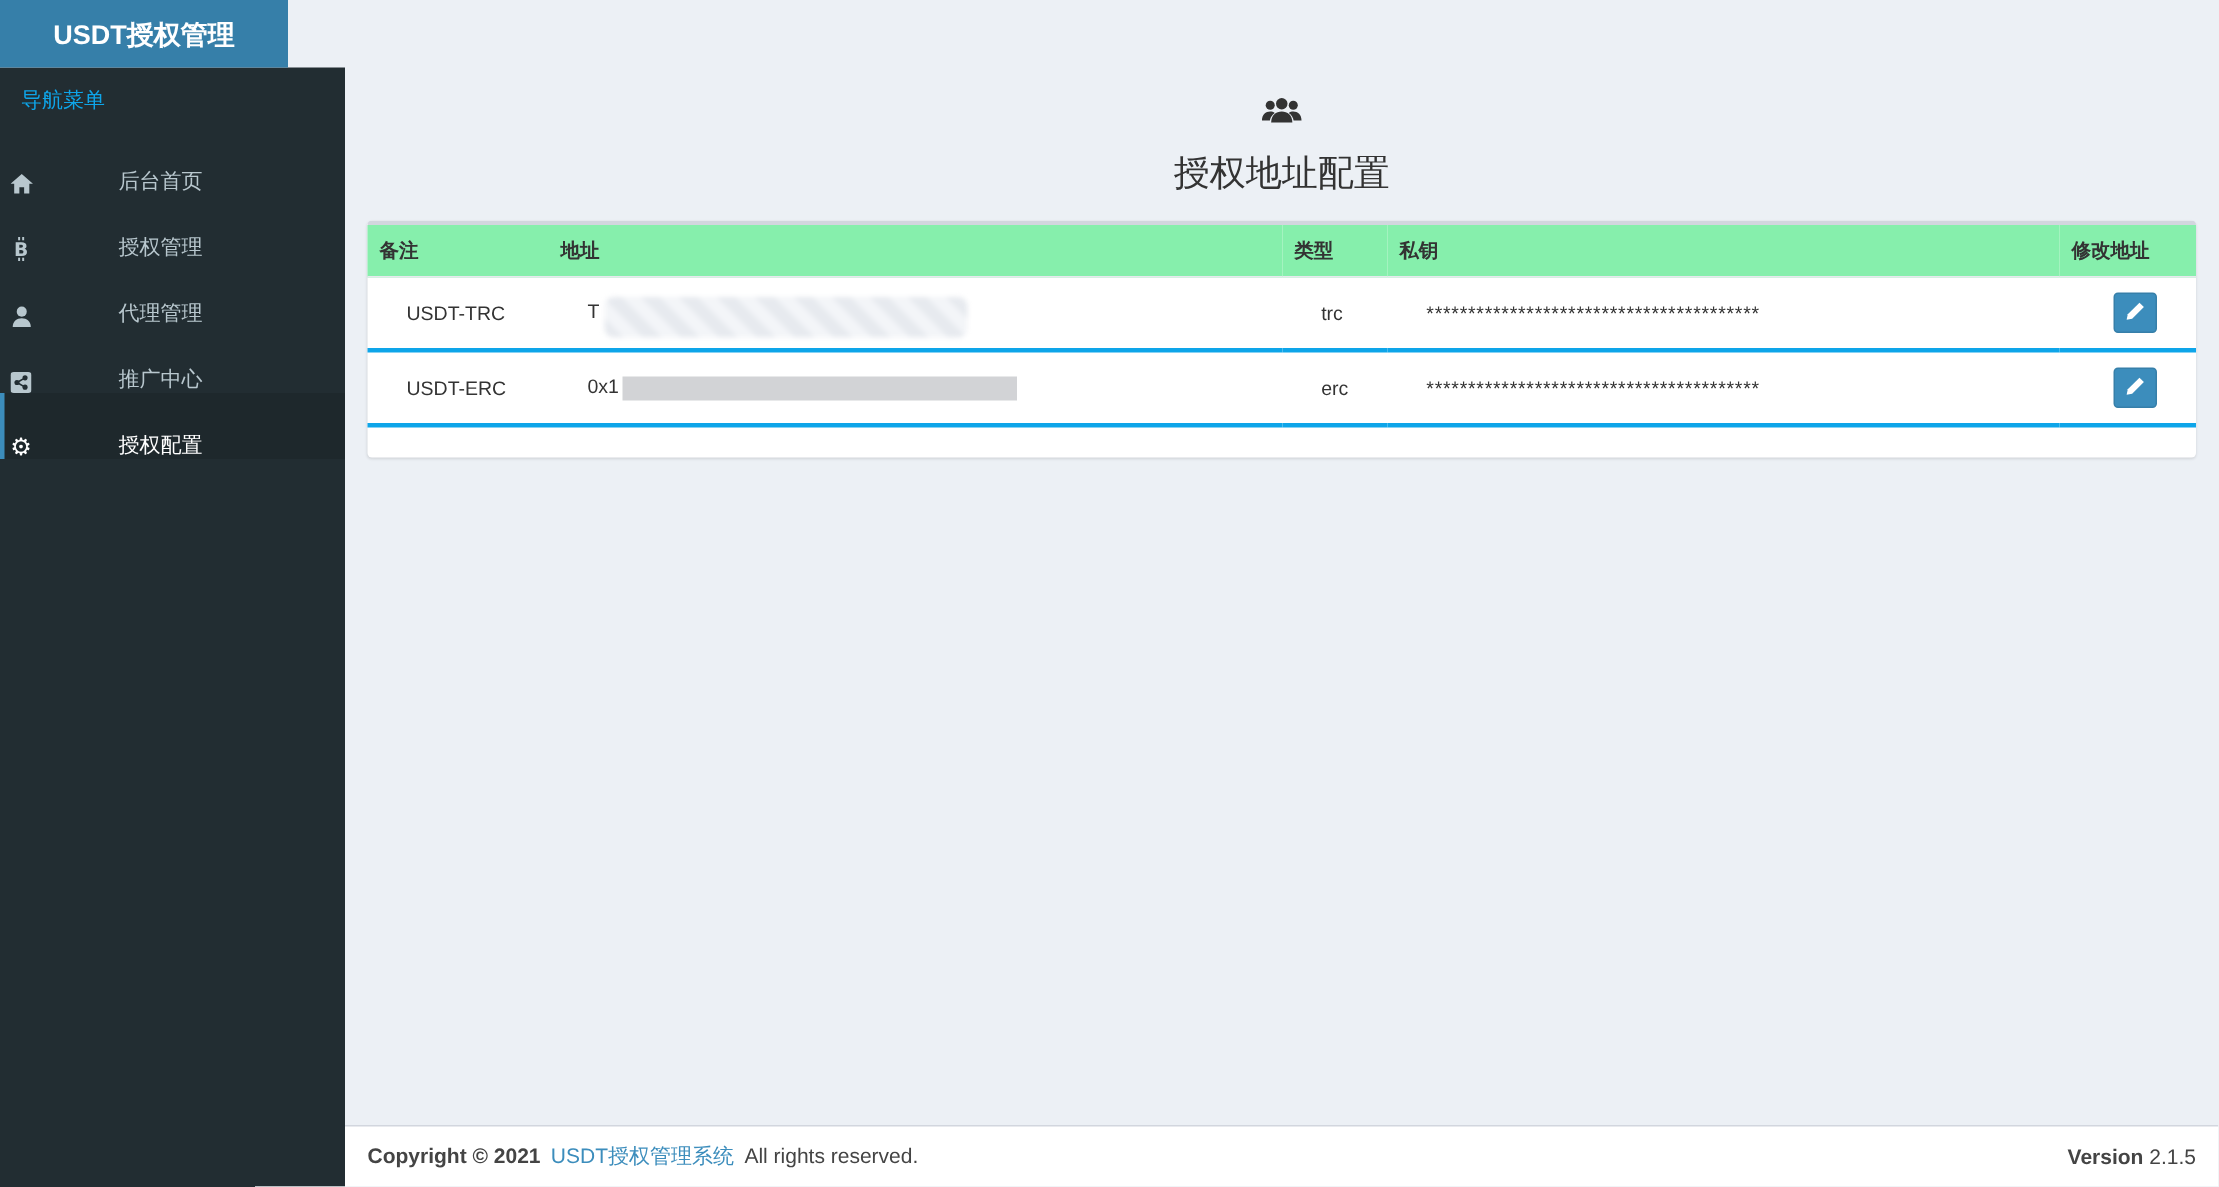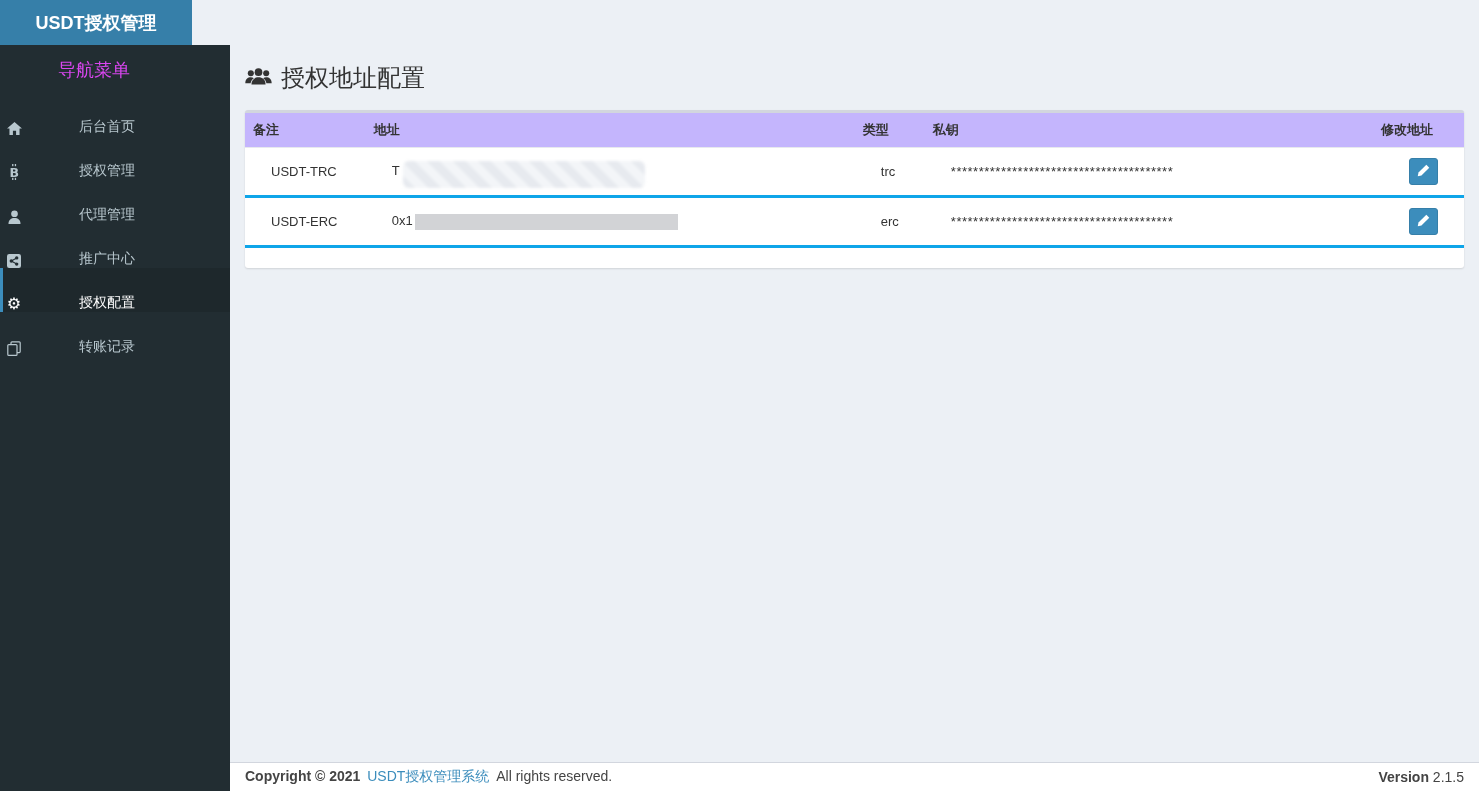--- a/index.html
+++ b/index.html
@@ -43,22 +43,22 @@
     border: 1px solid #eee;
   }
   .navbar-user .username { color: #fff; font-size: 14px; }
 
   
   .main-sidebar {
     position: absolute; top: 45px; left: 0; bottom: 0; width: 230px;
     background: #222d32;
   }
   .sidebar-section {
-    color: #d946ef; font-size: 18px; padding: 13px 14px 10px 14px;
-    overflow: hidden; white-space: nowrap; margin-left: 44px;
+    color: #0ea5e9; font-size: 14px; padding: 13px 14px 10px 14px;
+    overflow: hidden; white-space: nowrap;
   }
   .sidebar-menu { list-style: none; }
   .sidebar-menu li {
     display: flex; align-items: flex-end; height: 44px;
     border-left: 3px solid transparent; 
     color: #b8c7ce; font-size: 14px; cursor: pointer; gap: 44px;
   }
   .sidebar-menu li.active {
     background: #1e282c; border-left-color: #3c8dbc; color: #fff;
   }
@@ -70,38 +70,38 @@
   .gear-glyph { font-family: "DejaVu Sans", sans-serif; font-size: 16px; line-height: 1; }
 
   
   .content-wrapper {
     position: absolute; top: 45px; left: 230px; right: 0; bottom: 43px;
     background: #ecf0f5; overflow: hidden;
   }
   .content-header { padding: 17px 15px 0 15px; }
   .content-header h1 {
     font-size: 24px; font-weight: normal; color: #333;
-    display: flex; align-items: center; gap: 9px;
+    display: flex; align-items: center; gap: 9px; flex-direction: column;
   }
   .content { padding: 16px 15px; }
 
   .box {
     background: #fff; border-radius: 3px;
     border-top: 3px solid #d2d6de;
     box-shadow: 0 1px 2px rgba(0,0,0,0.12);
     padding-bottom: 20px;
   }
   .box-header {
     padding: 10px 10px 9px 10px; font-size: 17px; color: #444;
     border-bottom: 1px solid #f4f4f4;
   }
 
   table.addr-table { width: 100%; border-collapse: collapse; }
   .addr-table th {
-    background: #c4b5fd; text-align: left; font-size: 13px; color: #333;
+    background: #86efac; text-align: left; font-size: 13px; color: #333;
     padding: 8px; font-weight: bold; border-bottom: 1px solid #e7e9ee;
   }
   .addr-table td {
     padding: 10px 26px; font-size: 13px; color: #333; height: 46px;
     border-bottom: 3px solid #0ea5e9; vertical-align: middle;
   }
   .col-remark { width: 121px; }
   .col-addr   { width: 491px; }
   .col-type   { width: 70px; }
   .col-key    { width: 450px; }
@@ -121,21 +121,21 @@
 
   .edit-btn {
     width: 29px; height: 27px; background: #3c8dbc;
     border: 1px solid #367fa9; border-radius: 3px;
     display: inline-flex; align-items: center; justify-content: center;
     cursor: pointer; margin-left: 10px;
   }
 
   
   .main-footer {
-    position: absolute; left: 230px; right: 0; bottom: 0; height: 29px;
+    position: absolute; left: 230px; right: 0; bottom: 0; height: 41px;
     background: #fff; border-top: 1px solid #d2d6de;
     padding: 12px 15px; font-size: 14px; color: #444;
     display: flex; justify-content: space-between; align-items: center;
   }
   .main-footer a { color: #3c8dbc; text-decoration: none; cursor: pointer; }
   .main-footer b { font-weight: bold; }
   .footer-left span { margin-right: 3px; }
 </style>
 </head>
 <body>
@@ -193,29 +193,20 @@
               <circle cx="9.7" cy="3.9" r="1.7"></circle>
               <circle cx="9.7" cy="10.1" r="1.7"></circle>
             </g>
           </svg>
       </span>
       <span>推广中心</span>
     </li>
     <li class="active">
       <span class="mi gear-glyph">⚙</span>
       <span>授权配置</span>
-    </li>
-    <li>
-      <span class="mi">
-        <svg width="14" height="15" viewBox="0 0 14 15">
-            <rect x="4" y="0.8" width="9.2" height="10.8" rx="1" fill="none" stroke="currentColor" stroke-width="1.2"></rect>
-            <rect x="0.8" y="3.6" width="9.2" height="10.8" rx="1" fill="#222d32" stroke="currentColor" stroke-width="1.2"></rect>
-          </svg>
-      </span>
-      <span>转账记录</span>
     </li>
   </ul>
 </aside>
 
 <div class="content-wrapper">
   <section class="content-header">
     <h1>
       <span>
         <svg width="27" height="19" viewBox="0 0 26 18" fill="#333">
             <circle cx="5.6" cy="5.8" r="2.9"></circle>

